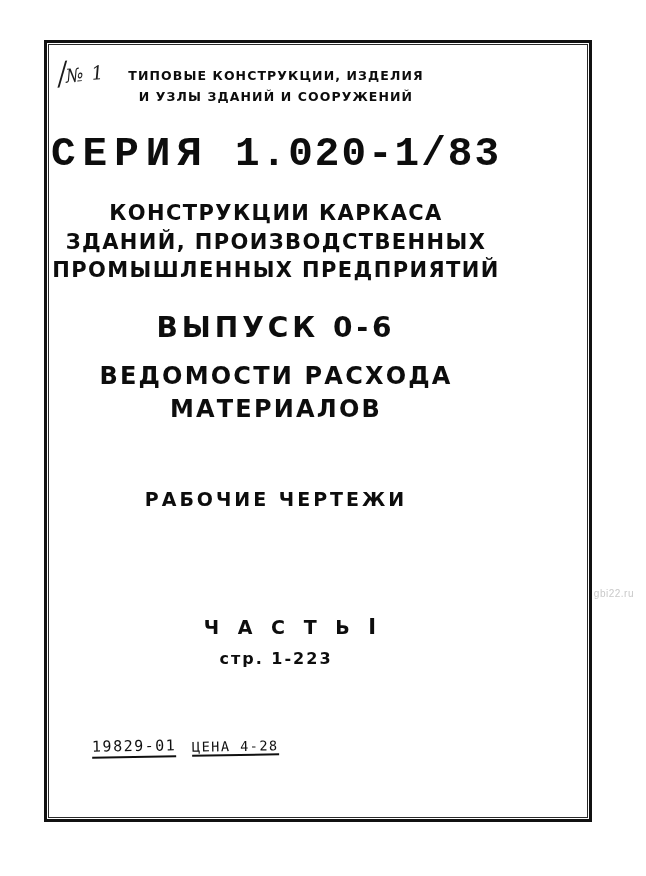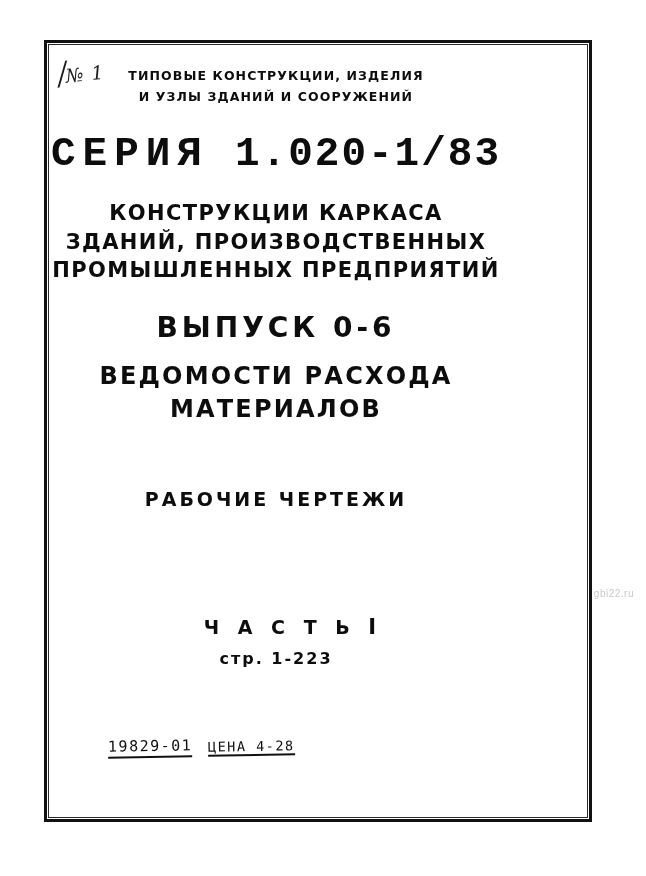--- a/index.html
+++ b/index.html
@@ -170,21 +170,20 @@
   }
 
   
   .stamp {
     position: absolute;
     left: 92px;
     top: 735px;
     text-align: left;
     font-family: "DejaVu Sans Mono", monospace;
     color: #101010;
-    margin-left: 16px;
   }
   .stamp .code {
     font-size: 15px;
     letter-spacing: 1.5px;
     padding-bottom: 1px;
     border-bottom: 2px solid #101010;
     display: inline-block;
     transform: rotate(-1deg);
   }
   .stamp .price {

